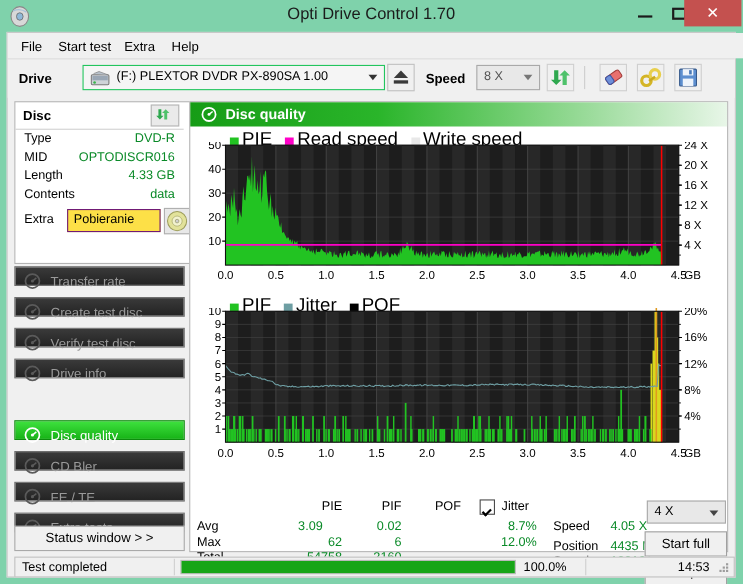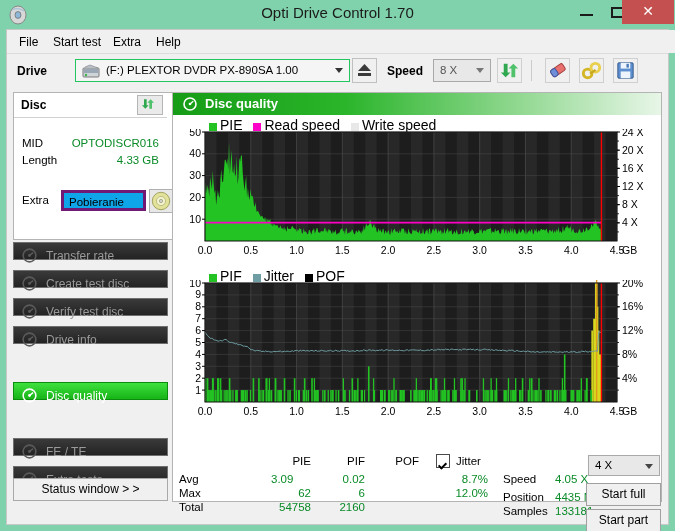--- a/index.html
+++ b/index.html
@@ -35,36 +35,36 @@
   
   .discpanel{position:absolute;left:6px;top:62px;width:174px;height:148px;background:#fff;border:1px solid #b4b4b4;box-sizing:border-box;}
   .disc-head{position:absolute;left:0;top:0;width:153px;height:24px;border-bottom:1px solid #d2d2d2;}
   .disc-head .t{position:absolute;left:7px;top:5px;font-weight:bold;font-size:12px;}
   .refresh-sm{position:absolute;right:4px;top:2px;width:26px;height:20px;background:#eaeaea;border:1px solid #b5b5b5;box-sizing:border-box;}
   .drow{position:absolute;left:0;width:153px;height:17px;font-size:11.5px;}
   .drow .k{position:absolute;left:8px;top:0;}
   .drow .v{position:absolute;right:8px;top:0;color:#0a8a28;text-align:right;}
   .labelrow{position:absolute;left:0;top:118px;width:153px;height:26px;}
   .labelrow .k{position:absolute;left:8px;top:5px;font-size:11.5px;}
-  .labelinput{position:absolute;left:47px;top:1px;width:85px;height:21px;background:#0ea5e9;border:3px solid #701a75;box-sizing:border-box;}
+  .labelinput{position:absolute;left:47px;top:1px;width:85px;height:21px;background:#fde047;border:1px solid #701a75;box-sizing:border-box;}
   .labelinput span{position:absolute;left:5px;top:3px;font-size:11.5px;}
   .cdbtn{position:absolute;left:135px;top:0px;width:24px;height:24px;background:#e8e8e8;border:1px solid #b0b0b0;box-sizing:border-box;}
   .navlist{position:absolute;left:6px;top:212px;width:155px;height:218px;}
   .navbtn{position:absolute;left:0;width:155px;height:18px;background:linear-gradient(#3a3a3a,#232323);border:1px solid #6e6e6e;box-sizing:border-box;color:#9a9a9a;cursor:default;}
   .navbtn.active{background:linear-gradient(#3ee13e,#17b317);color:#fff;border-color:#0c8c0c;}
   .navbtn .ic{position:absolute;left:7px;top:4px;width:17px;height:17px;}
   .navbtn .lb{position:absolute;left:32px;top:6px;font-size:12px;}
   .statusbtn{position:absolute;left:6px;top:448px;width:155px;height:23px;background:#f0f0f0;border:1px solid #a9a9a9;box-sizing:border-box;text-align:center;}
   .statusbtn span{font-size:12px;line-height:21px;}
   
   .mainpanel{position:absolute;left:165px;top:62px;width:490px;height:410px;background:#fff;border:1px solid #b4b4b4;box-sizing:border-box;}
   .dq-head{position:absolute;left:0;top:0;width:488px;height:22px;background:linear-gradient(90deg,#169c16 0%,#2ab52a 35%,#9ddc9d 75%,#e8f6e8 100%);}
   .dq-head .t{position:absolute;left:32px;top:3px;color:#fff;font-weight:bold;font-size:13px;}
   .dq-head .ic{position:absolute;left:9px;top:3px;width:16px;height:16px;}
-  .legend{position:absolute;font-size:14px;color:#000;}
+  .legend{position:absolute;font-size:17px;color:#000;}
   .legend .sw{display:inline-block;width:8px;height:8px;margin-right:3px;vertical-align:-1px;}
   .plot{position:absolute;background:#1a1a1a;}
   
   .stats{position:absolute;left:0;top:360px;width:488px;height:48px;}
   .sc{position:absolute;font-size:11.5px;}
   .num{color:#0a8a28;}
   .chk{position:absolute;width:14px;height:14px;border:1px solid #4a4a4a;background:#fff;box-sizing:border-box;}
   .chk:after{content:"";position:absolute;left:3px;top:6px;width:3px;height:6px;border:solid #000;border-width:0 2px 2px 0;transform:rotate(45deg);}
   .speedsel{position:absolute;left:415px;top:2px;width:72px;height:21px;background:#e8e8e8;border:1px solid #a9a9a9;box-sizing:border-box;}
   .speedsel span{position:absolute;left:6px;top:3px;font-size:11.5px;}
@@ -182,27 +182,35 @@
       <div class="disc-head">
         <div class="t">Disc</div>
         <div class="refresh-sm">
           <svg width="20" height="16" viewBox="0 0 24 24">
             <path d="M6 5 l0 9 l-3 0 l5 5 l5 -5 l-3 0 l0 -9 z" fill="#2fa84f"></path>
             <path d="M18 19 l0 -9 l3 0 l-5 -5 l-5 5 l3 0 l0 9 z" fill="#4fc26b"></path>
           </svg>
         </div>
       </div>
 
+      <div class="drow" style="top:27px">
+        <span class="k">Type</span>
+        <span class="v">DVD-R</span>
+      </div>
       <div class="drow" style="top:44px">
         <span class="k">MID</span>
         <span class="v">OPTODISCR016</span>
       </div>
       <div class="drow" style="top:61px">
         <span class="k">Length</span>
         <span class="v">4.33 GB</span>
+      </div>
+      <div class="drow" style="top:78px">
+        <span class="k">Contents</span>
+        <span class="v">data</span>
       </div>
 
       <div class="labelrow" style="top:96px">
         <span class="k">Extra</span>
         <div class="labelinput">
           <span>Pobieranie</span>
         </div>
         <div class="cdbtn">
           <svg width="22" height="22" viewBox="0 0 24 24">
             <circle cx="12" cy="12" r="9.5" fill="#e2e29a" stroke="#9c9c5a"></circle>
@@ -246,20 +254,28 @@
             </svg></span>
           <span class="lb">Drive info</span>
         </div>
       <div class="navbtn active" style="top:140px">
           <span class="ic"><svg width="17" height="17" viewBox="0 0 24 24">
               <circle cx="12" cy="12" r="9" fill="none" stroke="#ffffff" stroke-width="2.2"></circle>
               <path d="M12 12 L17 8" stroke="#ffffff" stroke-width="2"></path>
               <circle cx="12" cy="12" r="2" fill="#ffffff"></circle>
             </svg></span>
           <span class="lb">Disc quality</span>
+        </div>
+      <div class="navbtn" style="top:168px">
+          <span class="ic"><svg width="17" height="17" viewBox="0 0 24 24">
+              <circle cx="12" cy="12" r="9" fill="none" stroke="#5a5a5a" stroke-width="2.2"></circle>
+              <path d="M12 12 L17 8" stroke="#5a5a5a" stroke-width="2"></path>
+              <circle cx="12" cy="12" r="2" fill="#5a5a5a"></circle>
+            </svg></span>
+          <span class="lb">CD Bler</span>
         </div>
       <div class="navbtn" style="top:196px">
           <span class="ic"><svg width="17" height="17" viewBox="0 0 24 24">
               <circle cx="12" cy="12" r="9" fill="none" stroke="#5a5a5a" stroke-width="2.2"></circle>
               <path d="M12 12 L17 8" stroke="#5a5a5a" stroke-width="2"></path>
               <circle cx="12" cy="12" r="2" fill="#5a5a5a"></circle>
             </svg></span>
           <span class="lb">FE / TE</span>
         </div>
       <div class="navbtn" style="top:224px">
@@ -770,15 +786,33 @@
 
         <div class="speedsel">
           <span>4 X</span>
           <div class="dd-arrow" style="top:8px;border-top-color:#444"></div>
         </div>
         <div class="actbtn" style="top:30px"><span>Start full</span></div>
         <div class="actbtn" style="top:56px"><span>Start part</span></div>
       </div>
     </div>
 
+    <div class="statusbar">
+      <div class="sb-txt">Test completed</div>
+      <div class="sb-div" style="left:144px"></div>
+      <div class="sb-prog">
+          <i id="prog-fill" style="width: 100%;"></i>
+        </div>
+      <div class="sb-pct">100.0%</div>
+      <div class="sb-div" style="left:518px"></div>
+      <div class="sb-time">14:53</div>
+      <div class="grip">
+        <i style="left:6px;top:6px"></i>
+          <i style="left:3px;top:6px"></i>
+          <i style="left:6px;top:3px"></i>
+          <i style="left:0px;top:6px"></i>
+          <i style="left:6px;top:0px"></i>
+          <i style="left:3px;top:3px"></i>
+      </div>
+    </div>
 
   </div>
 </div>
 
 </body></html>

